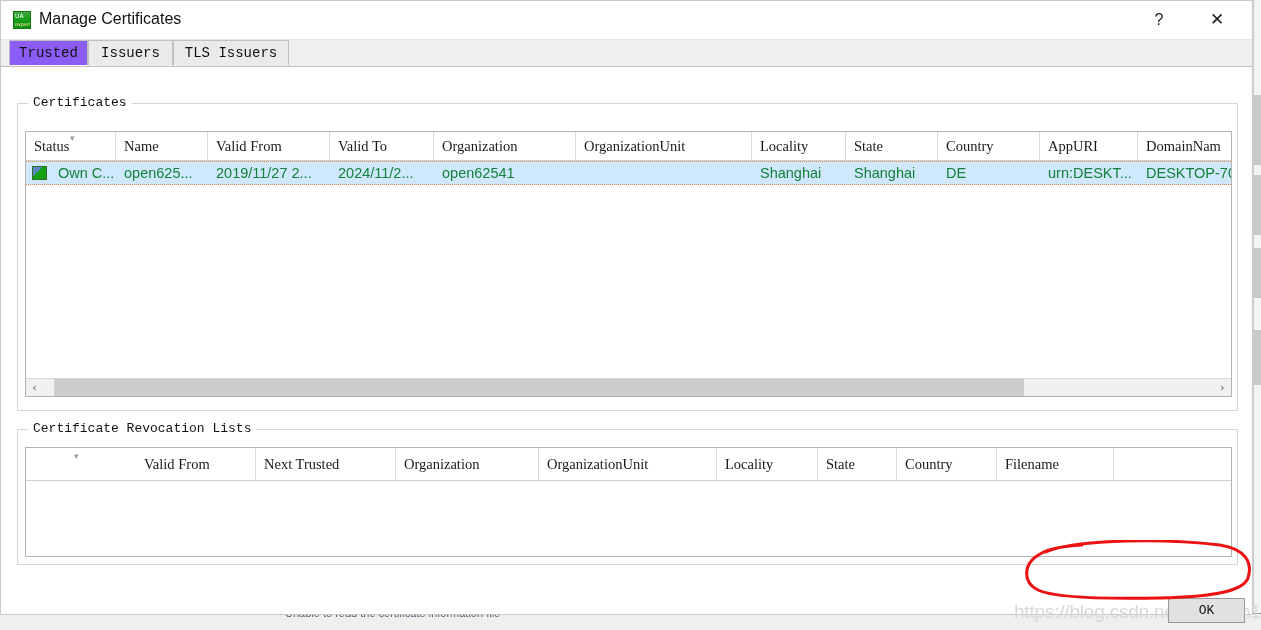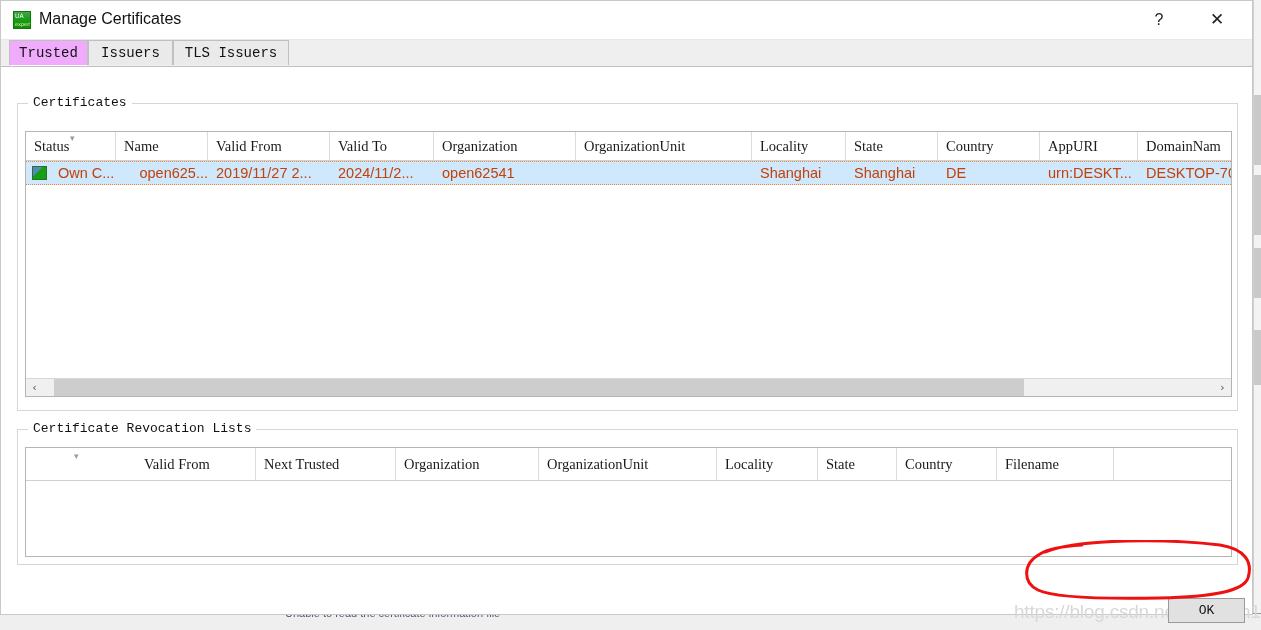--- a/index.html
+++ b/index.html
@@ -113,21 +113,21 @@
     text-align: center;
     font-family: "Liberation Mono", monospace;
     font-size: 14px;
     color: #111;
     background: #eaeaea;
     border: 1px solid #c0c0c0;
     border-bottom: none;
     box-sizing: border-box;
   }
   .tab.active {
-    background: #f0abfc;
+    background: #8b5cf6;
     border-bottom: 1px solid #ffffff;
     height: 26px;
     z-index: 3;
   }
 
   
   #dlg-body {
     position: relative;
     height: 552px;
     background: #ffffff;
@@ -194,21 +194,21 @@
     border-top: 1px dotted #e8883a;
     border-bottom: 1px dotted #e8883a;
     box-sizing: border-box;
   }
   .td {
     position: absolute;
     top: 0;
     height: 22px;
     line-height: 22px;
     font-size: 14.5px;
-    color: #c2410c;
+    color: #15803d;
     padding-left: 8px;
     box-sizing: border-box;
     white-space: nowrap;
     overflow: hidden;
     font-family: "Liberation Sans", sans-serif;
   }
   .cert-icon {
     position: absolute;
     left: 6px; top: 4px;
     width: 15px; height: 14px;
@@ -330,21 +330,21 @@
         <div class="th" style="left:726px;width:94px;">Locality</div>
         <div class="th" style="left:820px;width:92px;">State</div>
         <div class="th" style="left:912px;width:102px;">Country</div>
         <div class="th" style="left:1014px;width:98px;">AppURI</div>
         <div class="th" style="left:1112px;width:95px;border-right:none;">DomainNam</div>
       </div>
 
       <div class="row selected">
         <div class="cert-icon"></div>
         <div class="td" style="left:24px;width:66px;">Own C...</div>
-        <div class="td" style="left:90px;width:92px;text-align:right;">open625...</div>
+        <div class="td" style="left:90px;width:92px;">open625...</div>
         <div class="td" style="left:182px;width:122px;">2019/11/27 2...</div>
         <div class="td" style="left:304px;width:104px;">2024/11/2...</div>
         <div class="td" style="left:408px;width:142px;">open62541</div>
         <div class="td" style="left:726px;width:94px;">Shanghai</div>
         <div class="td" style="left:820px;width:92px;">Shanghai</div>
         <div class="td" style="left:912px;width:102px;">DE</div>
         <div class="td" style="left:1014px;width:98px;">urn:DESKT...</div>
         <div class="td" style="left:1112px;width:95px;">DESKTOP-70</div>
       </div>
 

